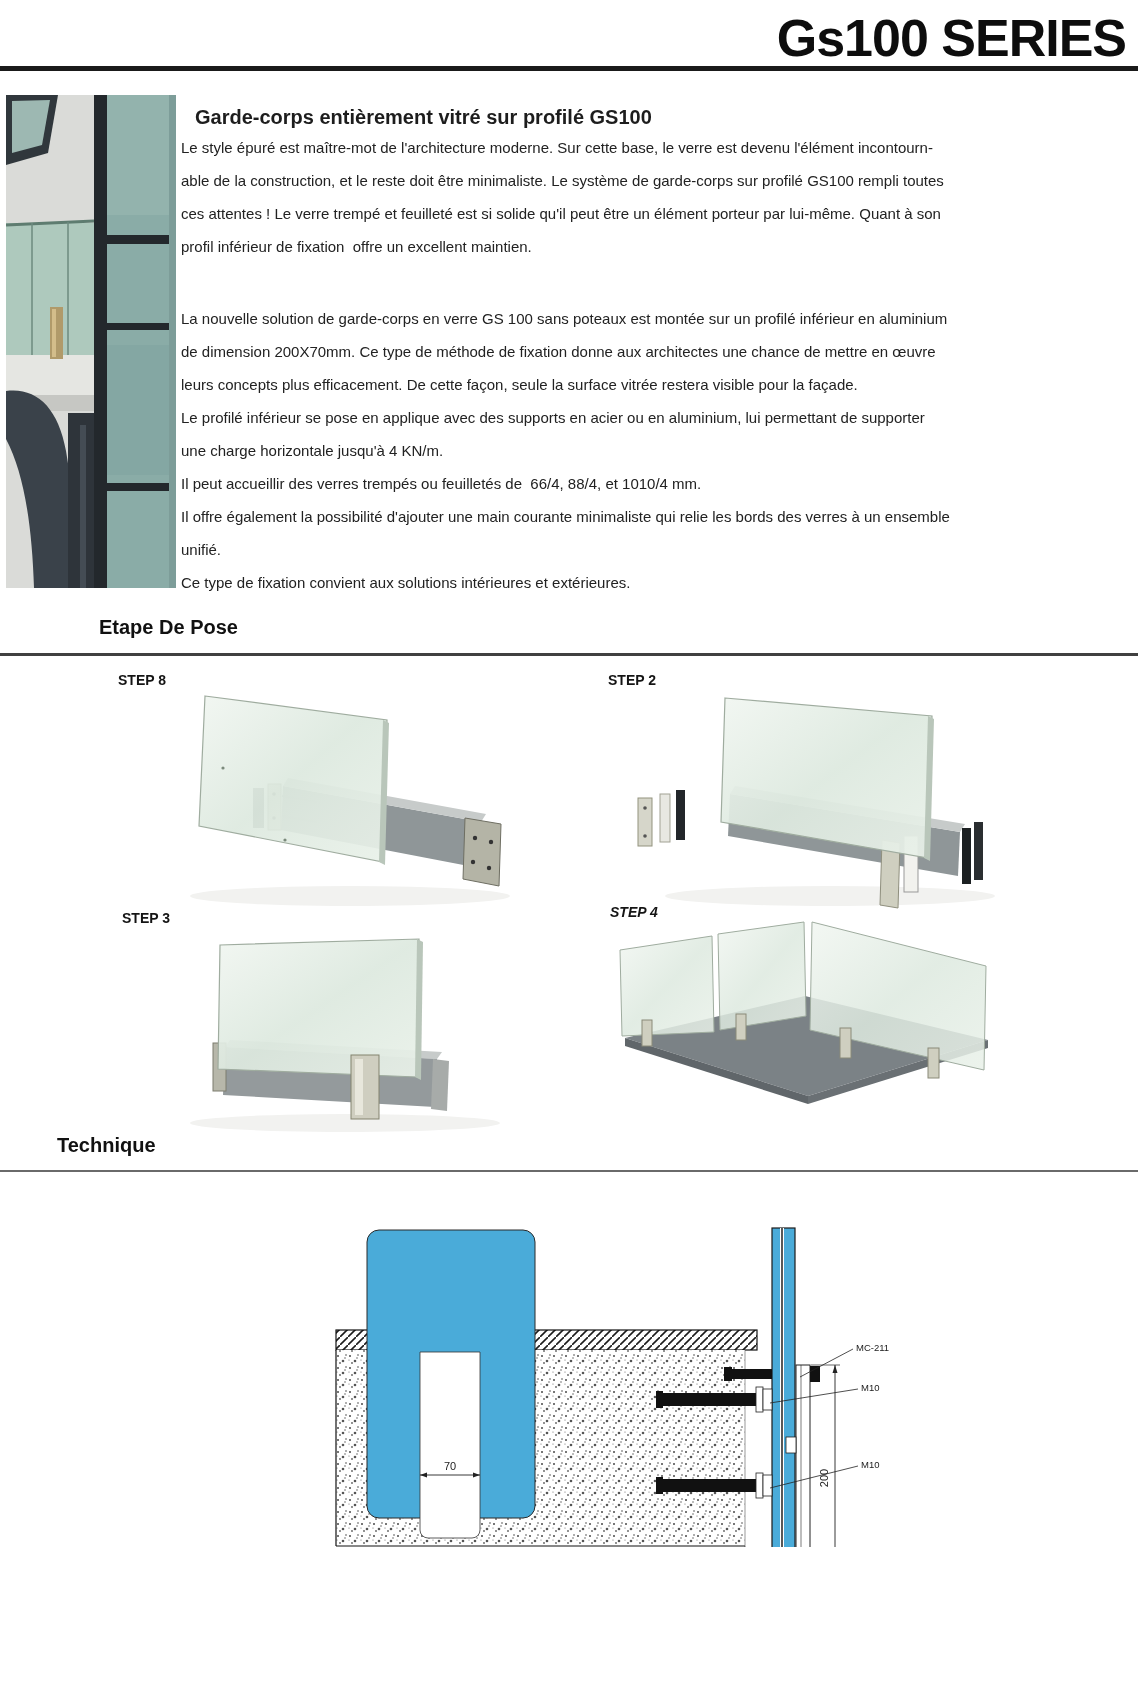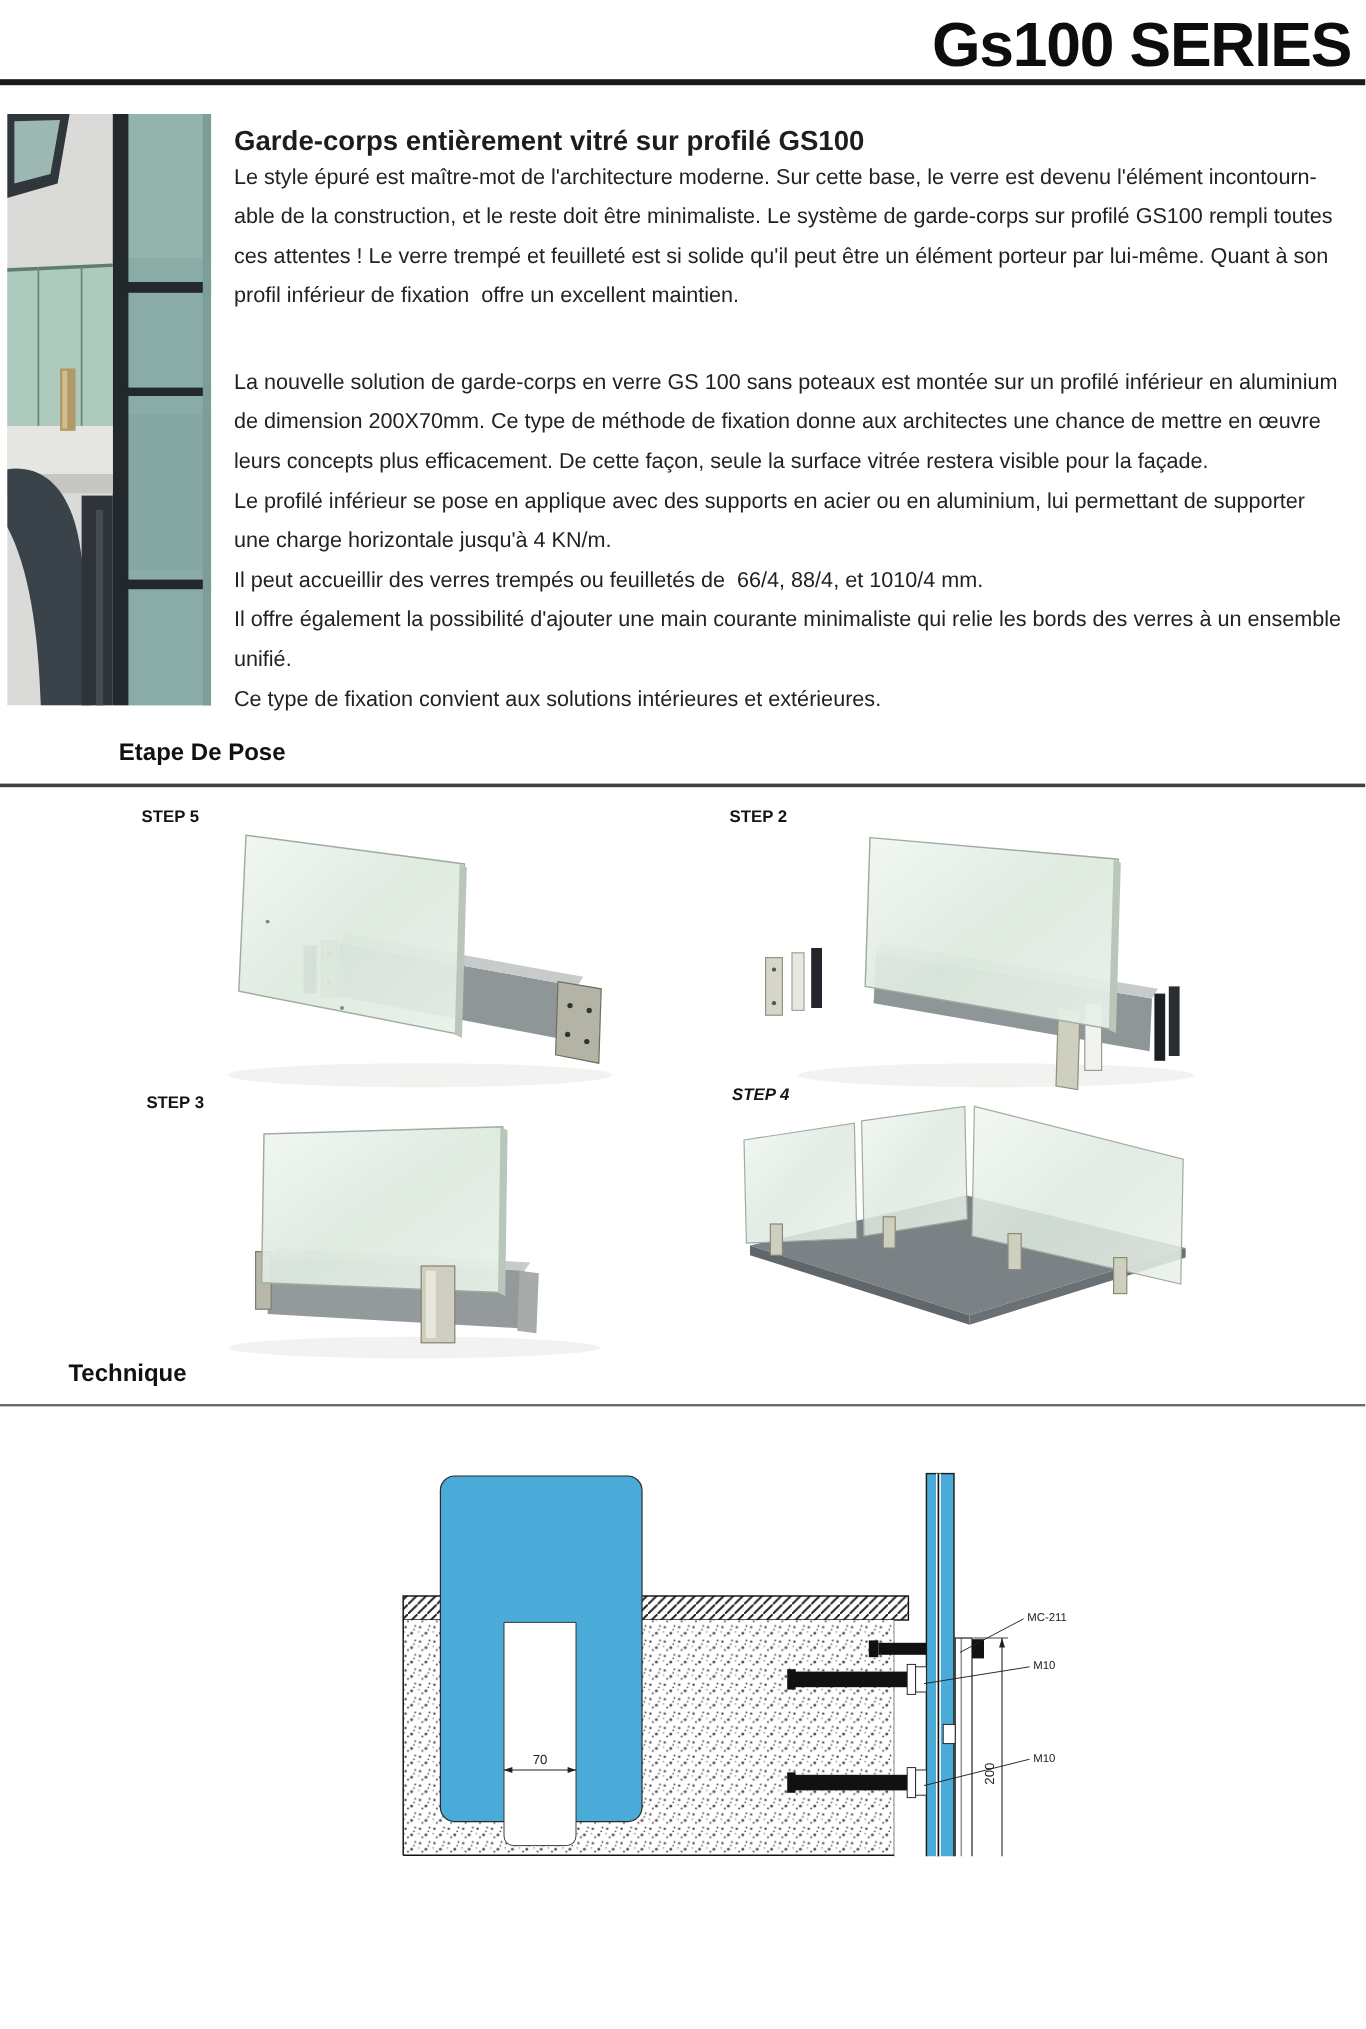--- a/index.html
+++ b/index.html
@@ -9,22 +9,22 @@
     font-family:"Liberation Sans","DejaVu Sans",sans-serif;color:#1d1d1d;
   }
   .abs{position:absolute;}
   
   .main-title{
     top:8px;right:12px;font-size:52px;font-weight:800;letter-spacing:-1px;
     color:#0d0d0d;white-space:pre;
   }
   .header-rule{top:66px;left:0;width:1138px;height:5px;background:#1a1a1a;}
   
-  .sec-title{left:195px;font-size:23px;font-weight:700;line-height:33px;white-space:pre;}
-  .sec-body{left:195px;font-size:18px;line-height:33px;white-space:pre;color:#222;}
+  .sec-title{left:195px;font-size:20px;font-weight:700;line-height:33px;white-space:pre;}
+  .sec-body{left:181px;font-size:15px;line-height:33px;white-space:pre;color:#222;}
   
   .big-heading{left:57px;font-size:20px;font-weight:700;color:#111;white-space:pre;}
   .steps-rule{top:653px;left:0;width:1138px;height:3px;background:#404040;}
   .technique-rule{top:1170px;left:0;width:1138px;height:2px;background:#6a6a6a;}
   .step-label{font-size:14px;font-weight:800;color:#141414;letter-spacing:0px;white-space:pre;}
   
   .footer-watermark{
     top:1570px;left:14px;font-size:150px;line-height:1;font-weight:900;
     letter-spacing:8px;color:#d5d5d5;z-index:1;white-space:pre;
   }
@@ -122,21 +122,21 @@
 Le profilé inférieur se pose en applique avec des supports en acier ou en aluminium, lui permettant de supporter
 une charge horizontale jusqu'à 4 KN/m.
 Il peut accueillir des verres trempés ou feuilletés de  66/4, 88/4, et 1010/4 mm.
 Il offre également la possibilité d'ajouter une main courante minimaliste qui relie les bords des verres à un ensemble
 unifié.
 Ce type de fixation convient aux solutions intérieures et extérieures.</div>
 
   <div class="abs big-heading" style="top:616px;margin-left:42px;">Etape De Pose</div>
   <div class="abs steps-rule"></div>
 
-  <div class="abs step-label" style="left:118px;top:672px;">STEP 5</div>
+  <div class="abs step-label" style="left:118px;top:672px;">STEP 8</div>
   <div class="abs step-label" style="left:608px;top:672px;">STEP 2</div>
   <div class="abs step-label" style="left:122px;top:910px;">STEP 3</div>
   <div class="abs step-label" style="left:610px;top:904px;font-style:italic;">STEP 4</div>
 
   <svg class="abs" style="left:165px;top:690px;" width="370" height="230" viewBox="0 0 370 230">
     <ellipse cx="185" cy="206" rx="160" ry="10" fill="#f2f2f0"></ellipse>
     <polygon points="118,96 316,132 314,178 116,140" fill="#8f9698"></polygon>
     <polygon points="118,96 316,132 321,124 123,88" fill="#c7cbca"></polygon>
     <polygon points="300,128 336,134 334,196 298,189" fill="#b4b4a6" stroke="#6e6e62" stroke-width="1"></polygon>
     <circle cx="310" cy="148" r="2.2" fill="#333"></circle>

